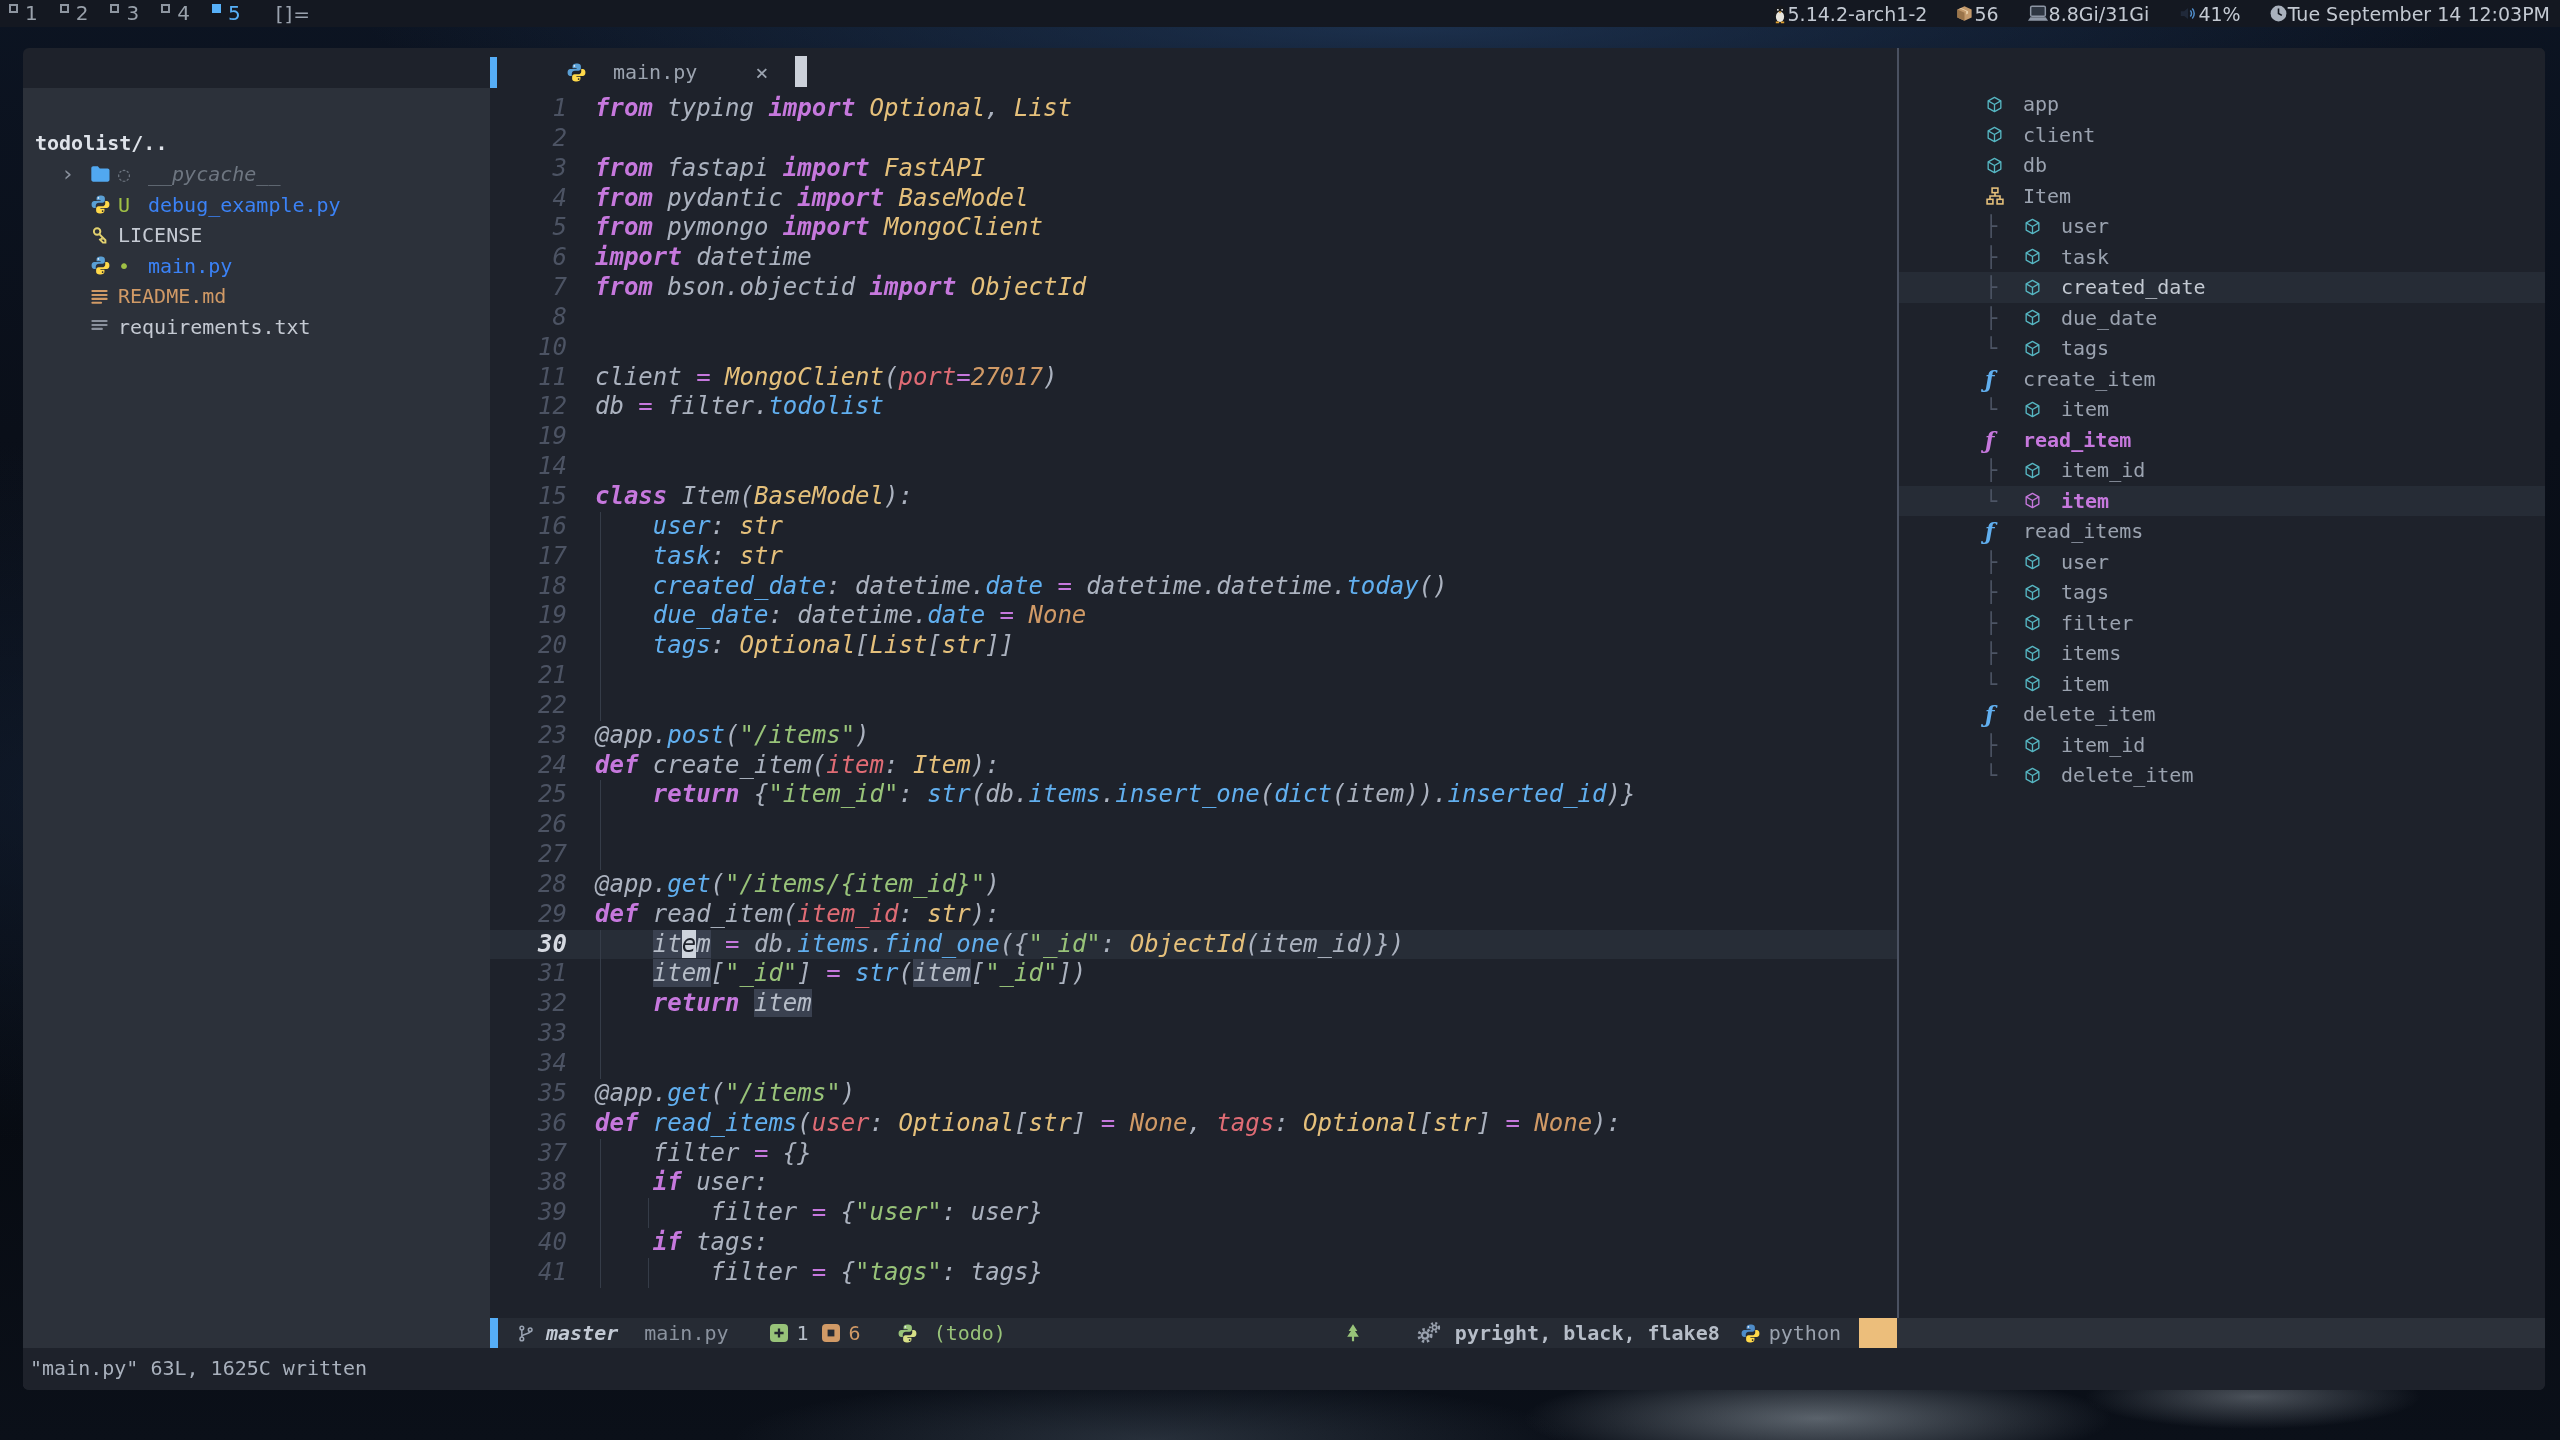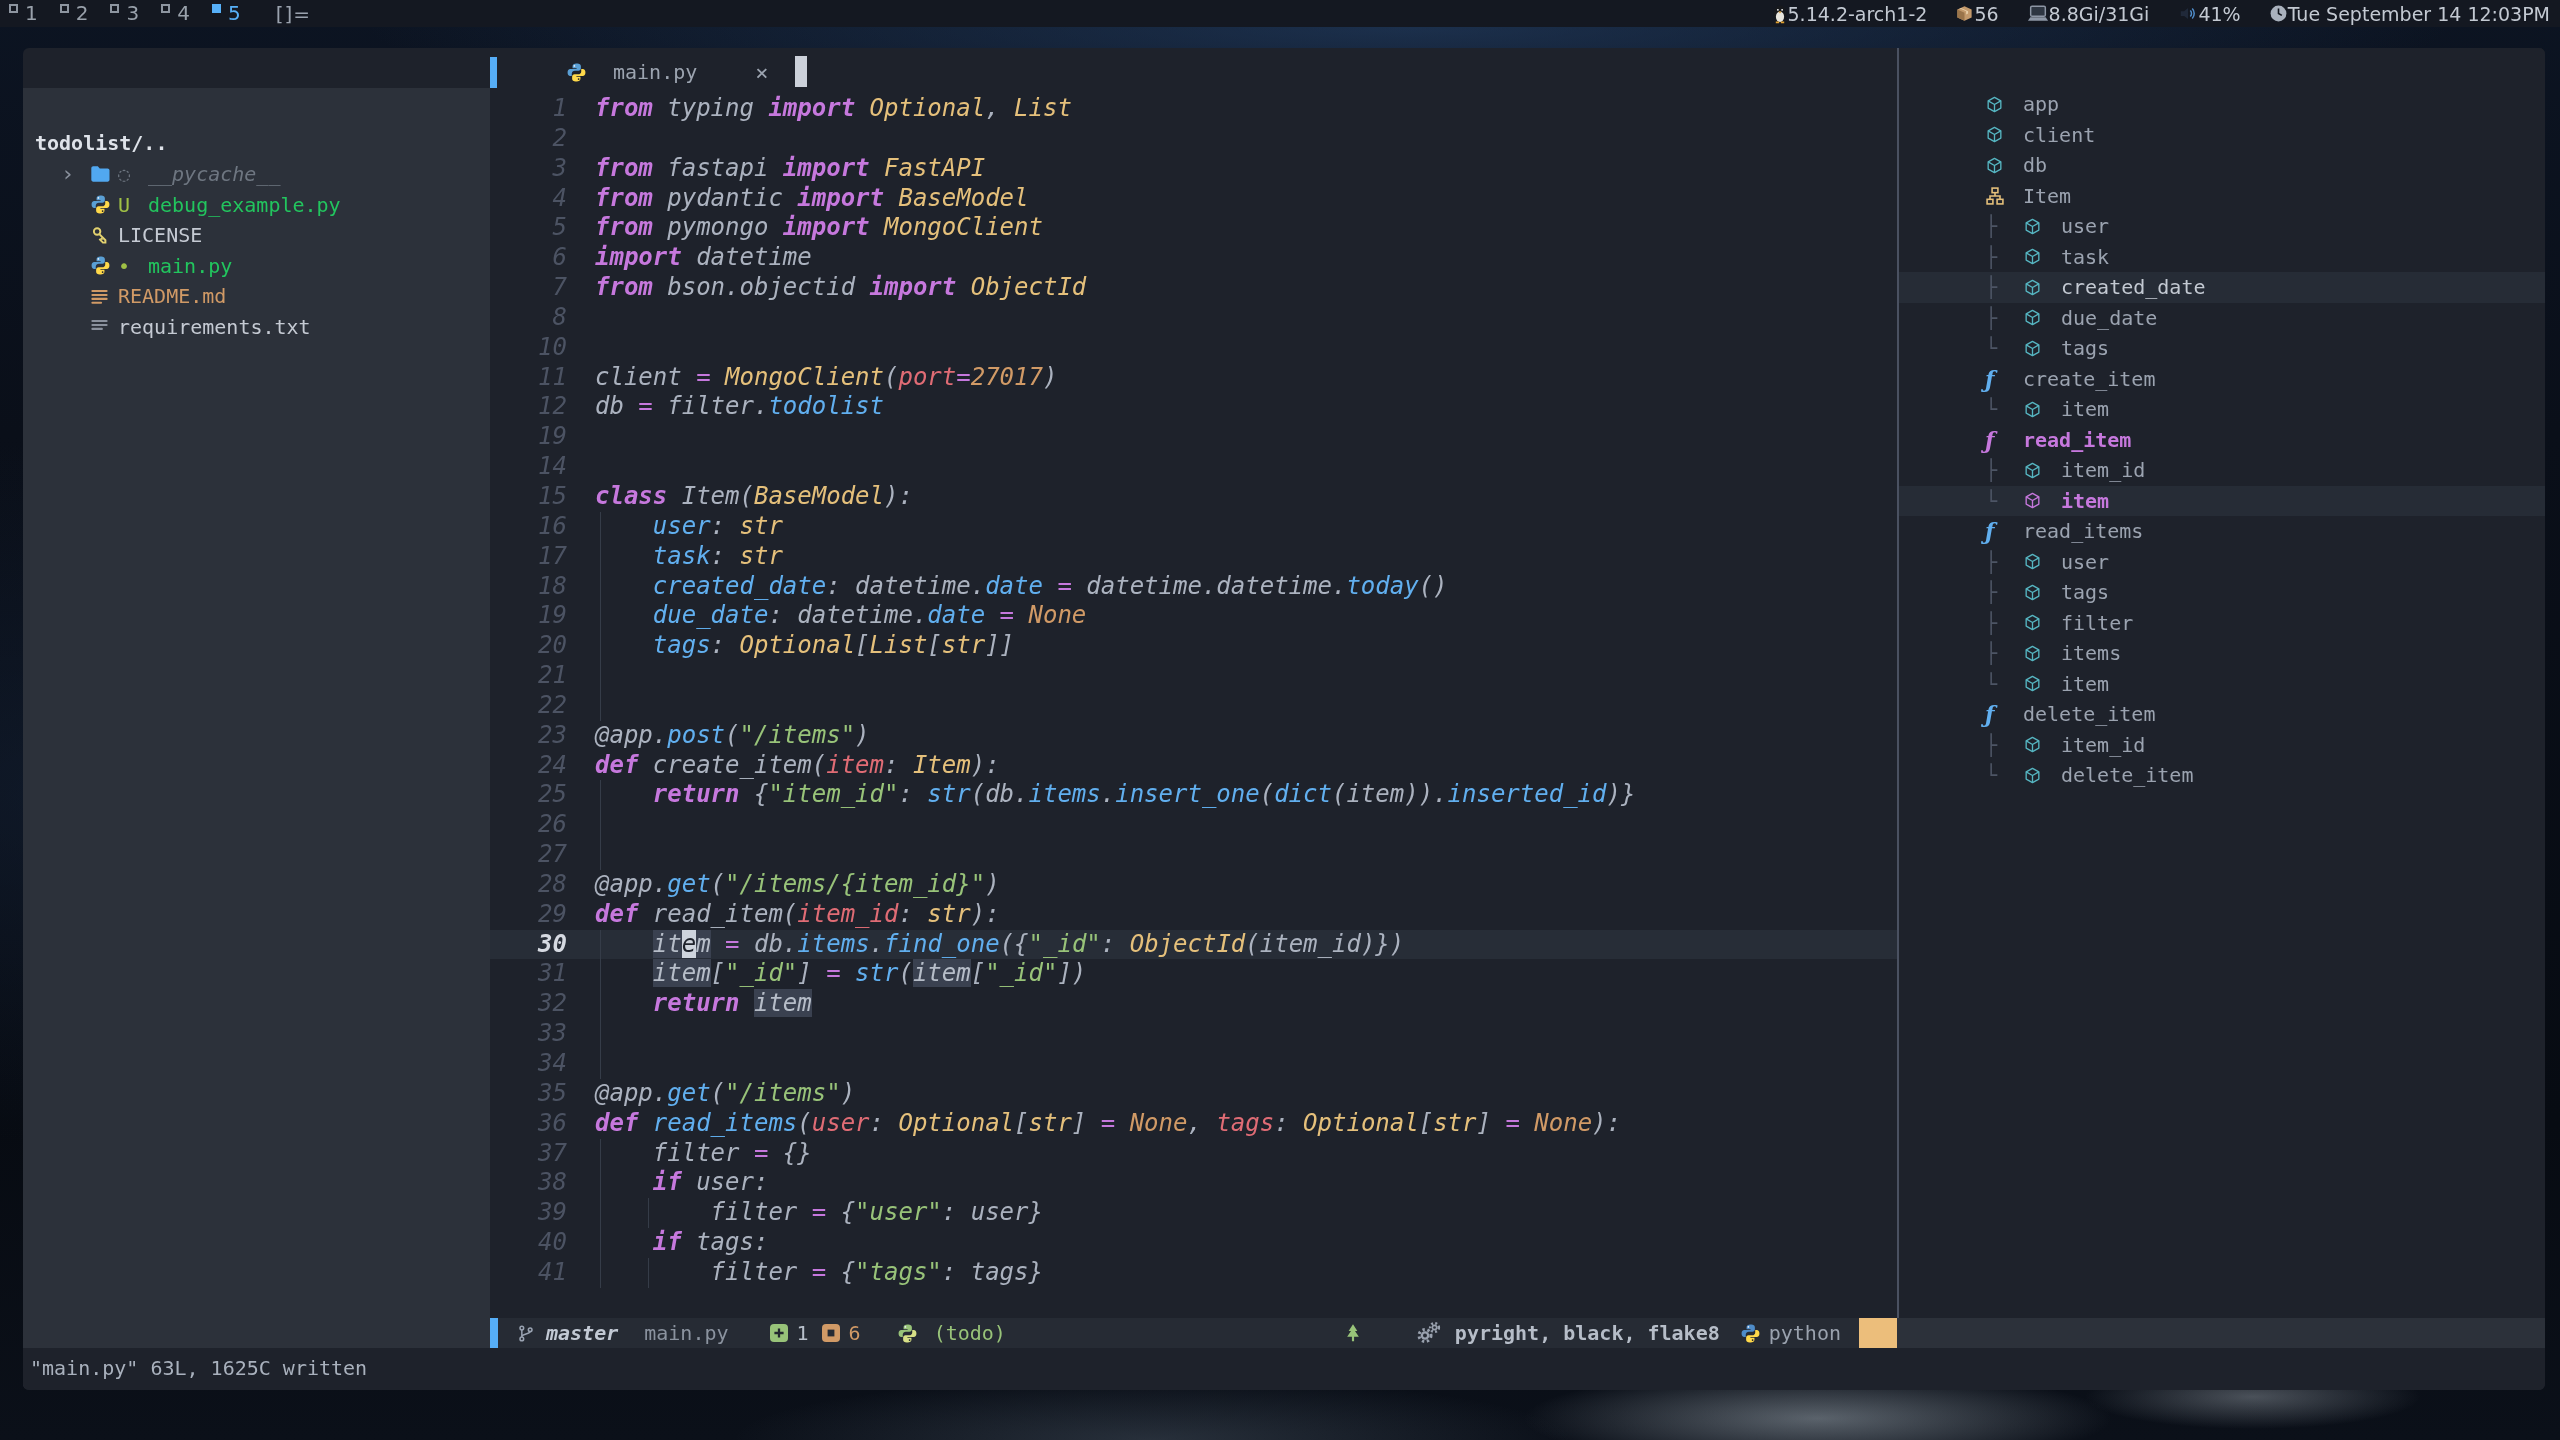--- a/index.html
+++ b/index.html
@@ -33,21 +33,21 @@
   
   #filetree{position:absolute;left:0;top:0;width:488px;height:1300px;background:#2c313a;
     padding-top:40px;box-sizing:border-box;font-size:20px;margin-top:40px;}
   .ft-root{margin-left:12px;height:31px;line-height:31px;color:#dfe3ea;font-weight:bold;white-space:pre;}
   .ft-row{margin-left:38px;height:30.5px;line-height:30.5px;display:flex;align-items:center;white-space:pre;}
   .ft-arrow{width:29px;color:#8a919d;font-size:22px;display:inline-block;}
   .ft-icon{width:28px;display:inline-flex;align-items:center;}
   .ft-badge{width:30px;display:inline-block;}
   .ft-name{letter-spacing:0;}
   .fts-ignored{color:#6e7681;font-style:italic;}
-  .fts-git-green{color:#22c55e;}
+  .fts-git-green{color:#3b82f6;}
   .fts-plain{color:#c5cad3;}
   .fts-markdown{color:#d19a66;}
   .bd-ignored{color:#6e7681;}
   .bd-git{color:#9fc045;}
   
   #codewin{position:absolute;left:467px;top:0;width:1407px;height:1270px;background:#1e222b;overflow:hidden;}
   #bufferline{position:relative;height:46px;}
   #tab-accent{position:absolute;left:0;top:9px;width:7px;height:31px;background:#56aef7;}
   .tab{position:absolute;left:76px;top:7px;display:flex;align-items:center;gap:14px;height:34px;}
   .tab .lbl{color:#9ca4b0;font-size:20px;margin-left:12px;}

